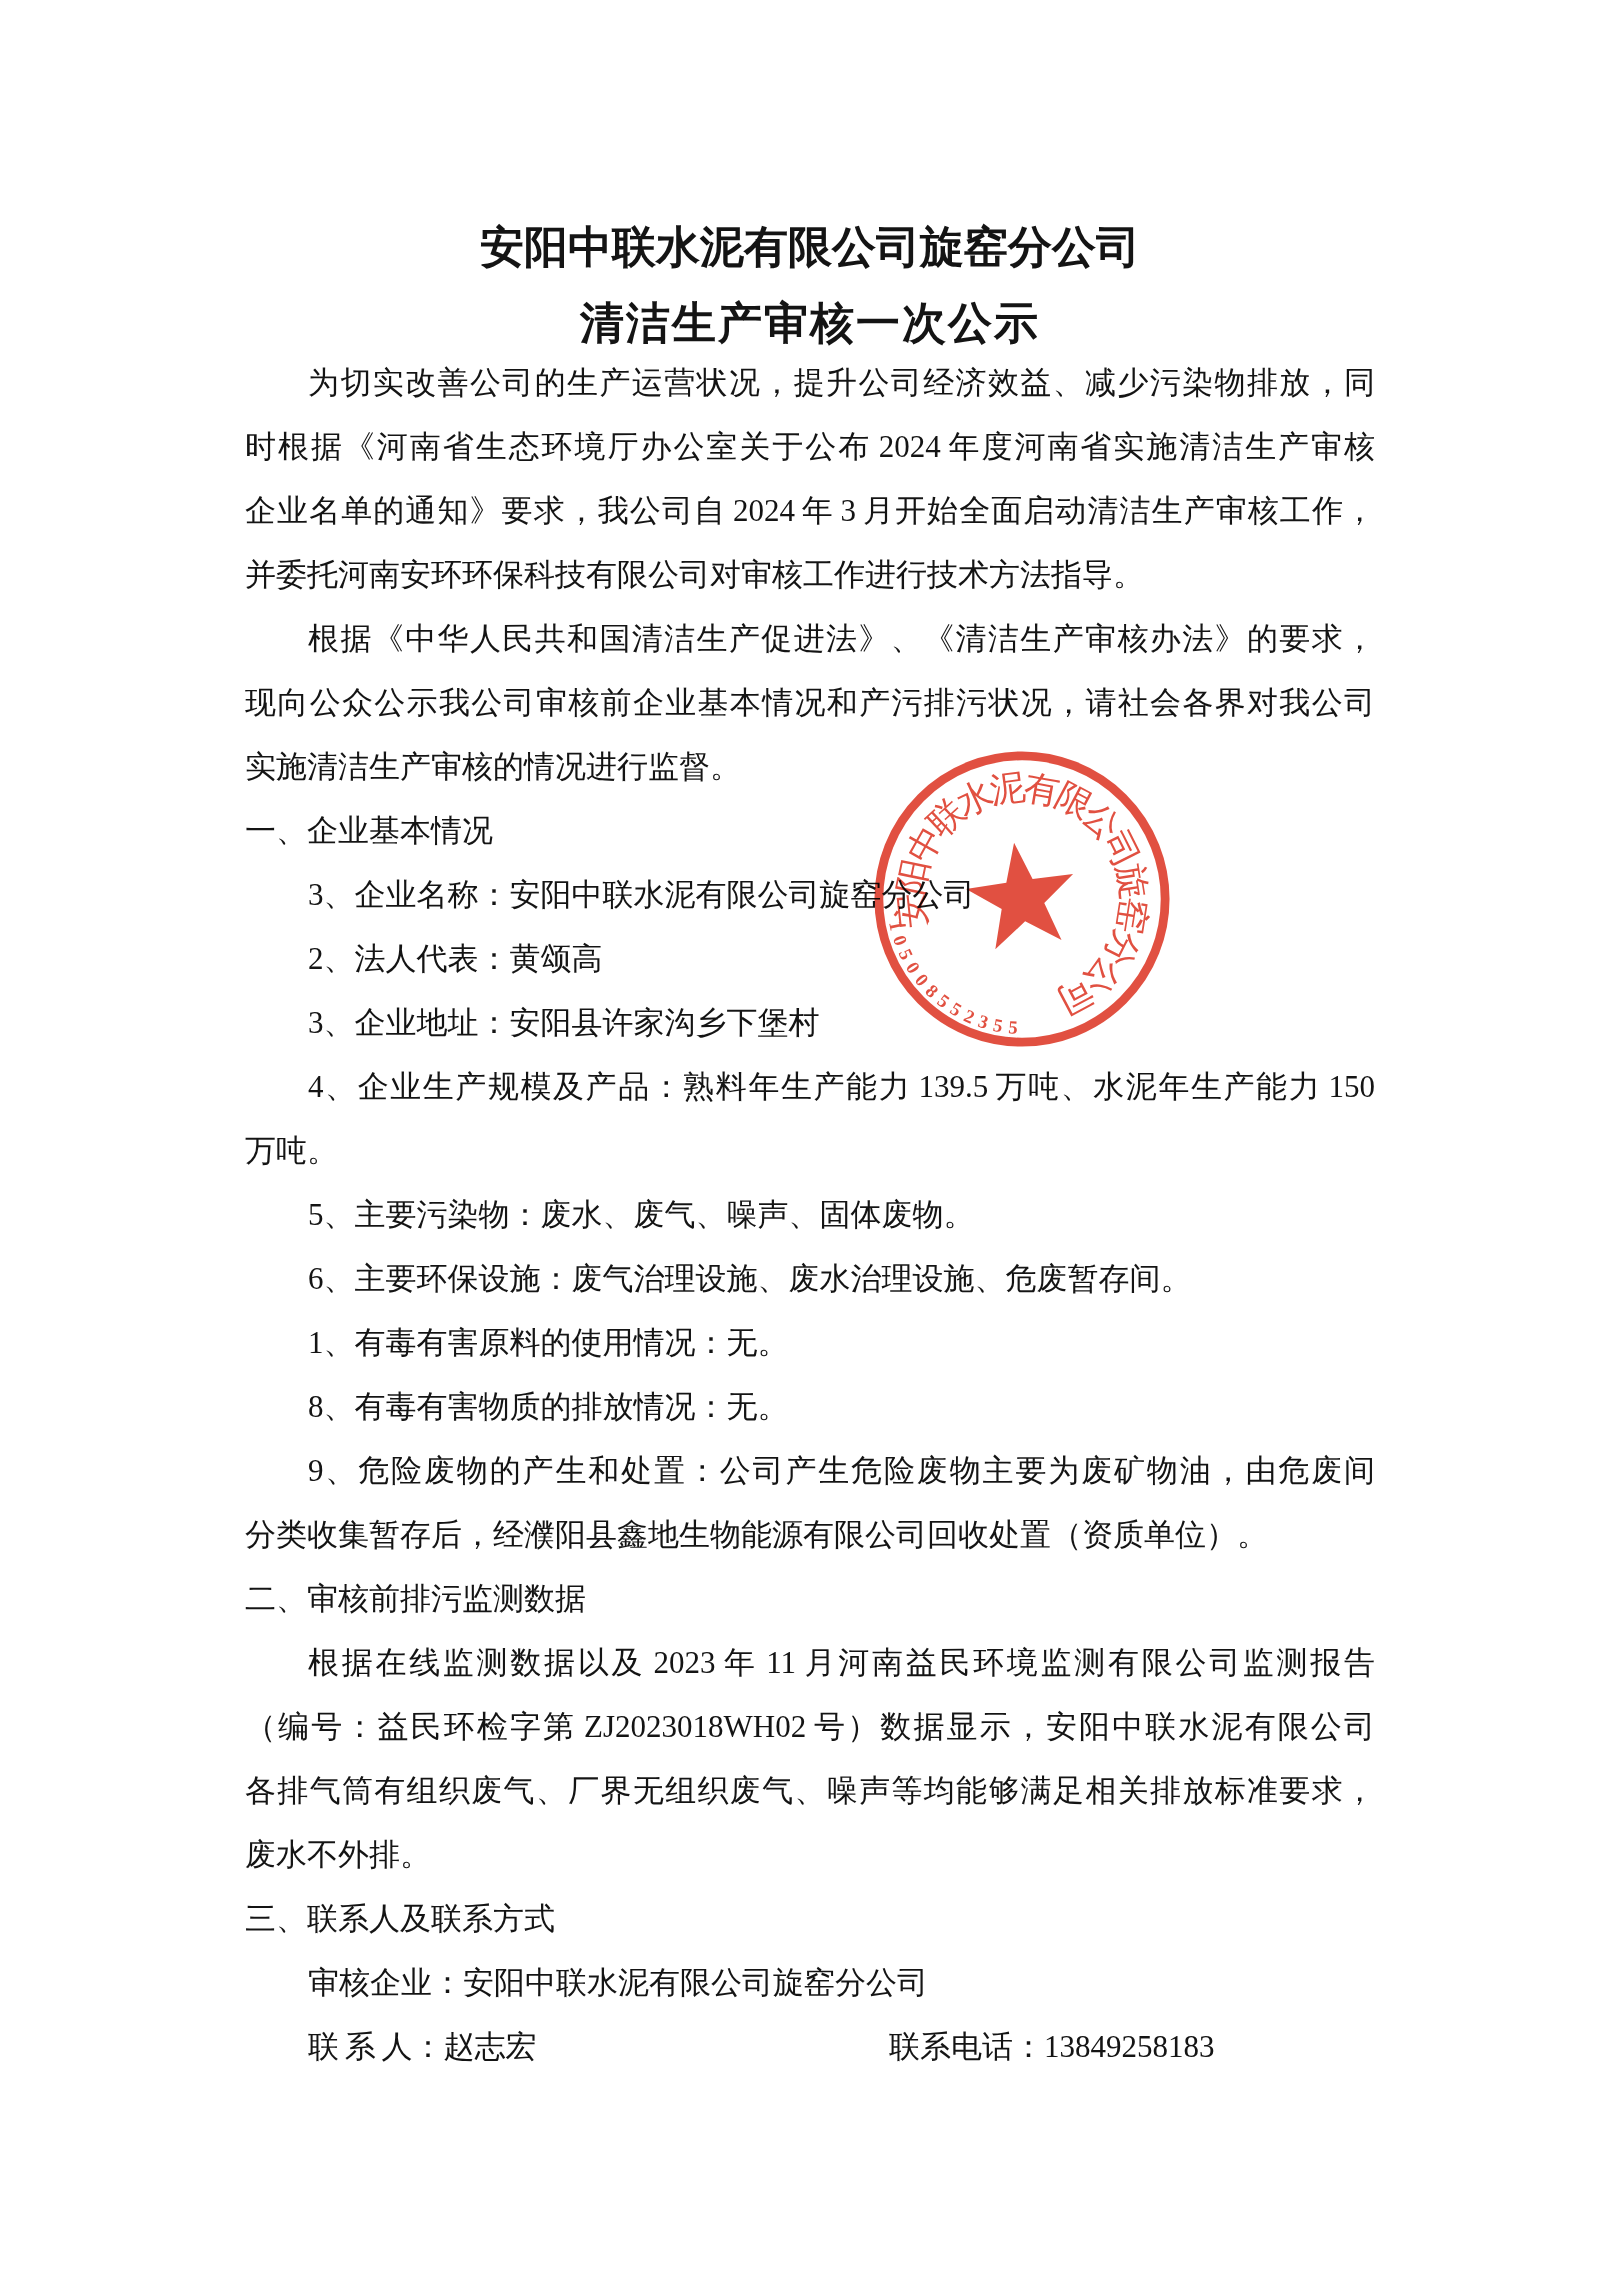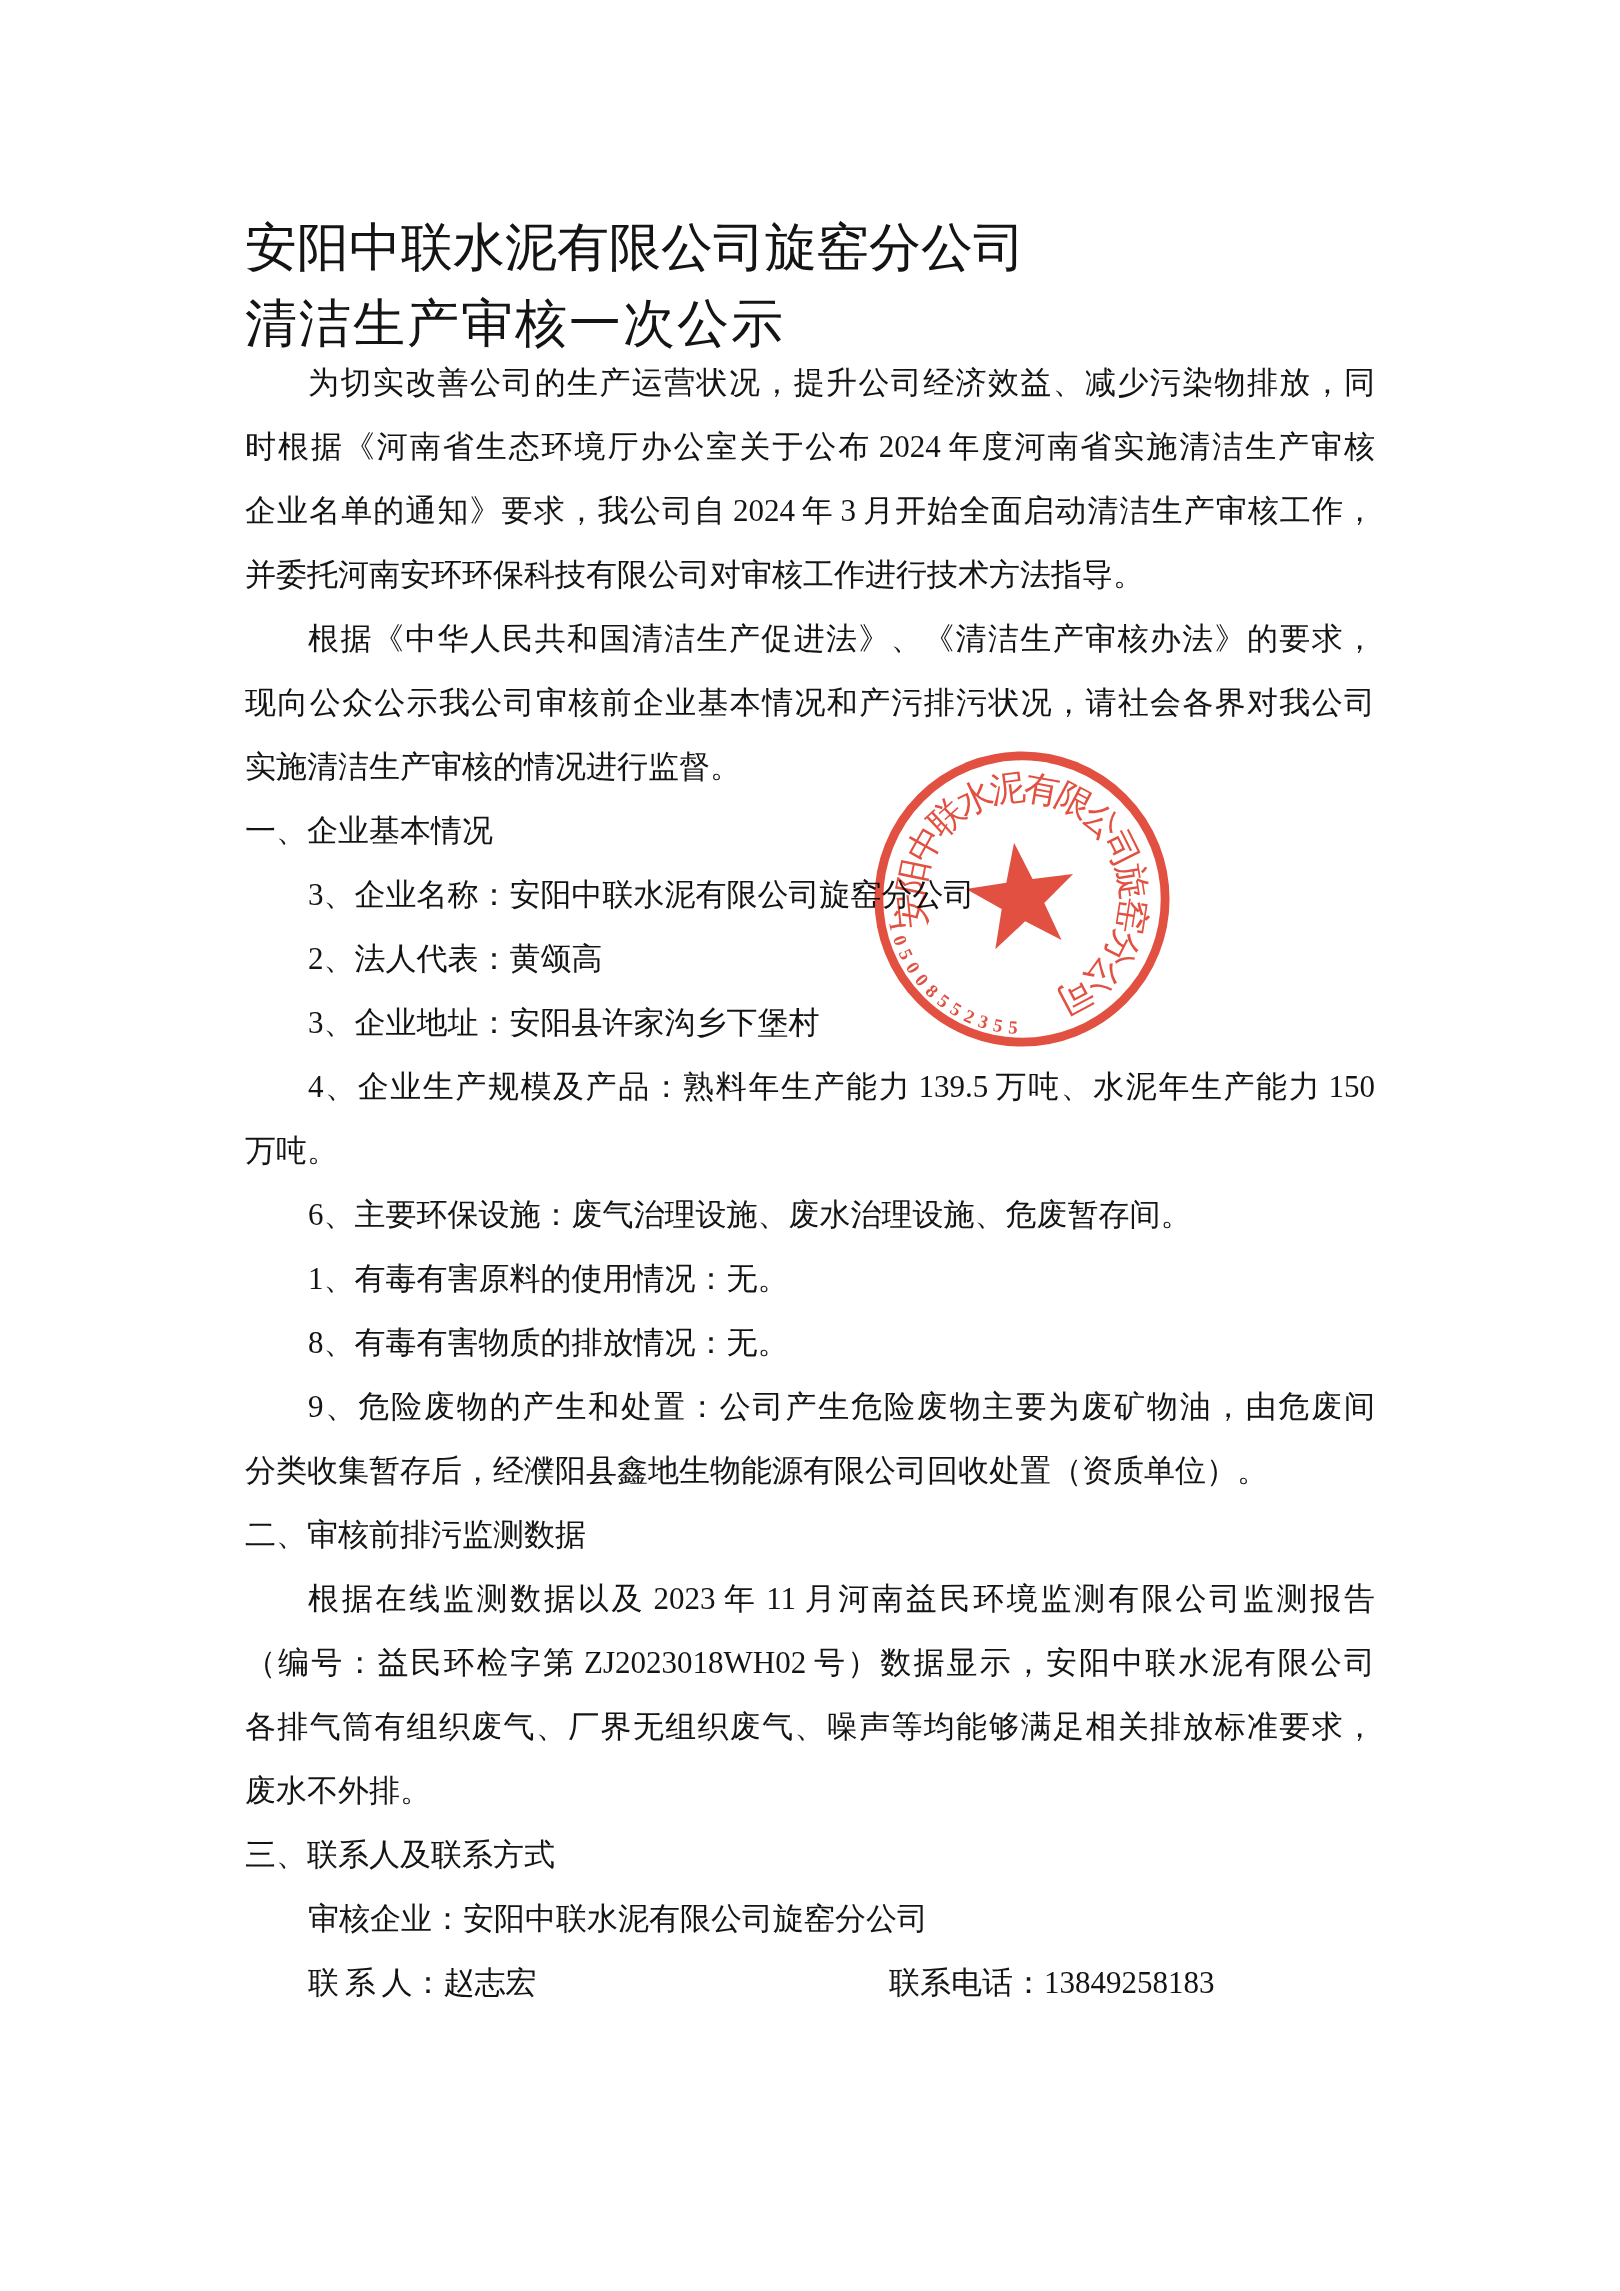--- a/index.html
+++ b/index.html
@@ -7,22 +7,22 @@
     position:relative;
     width:1620px;height:2292px;
     margin:0 auto;
     background:#ffffff;
     font-family:"Liberation Serif","DejaVu Serif",serif;
     color:#141414;
     overflow:hidden;
   }
   .doc-title{
     position:absolute;left:245px;width:1130px;
-    text-align:left;font-weight:normal;
-    font-size:52px;line-height:71px;
+    text-align:center;font-weight:bold;
+    font-size:44px;line-height:71px;
     white-space:nowrap;
   }
   #title1{top:212px;}
   #title2{top:288px;letter-spacing:2px;}
   .body-lines{
     position:absolute;left:245px;top:351px;width:1130px;
   }
   .line{
     height:64px;line-height:64px;
     font-size:31px;
@@ -60,20 +60,21 @@
       <div class="line">并委托河南安环环保科技有限公司对审核工作进行技术方法指导。</div>
       <div class="line indent justify">根据《中华人民共和国清洁生产促进法》、《清洁生产审核办法》的要求，</div>
       <div class="line justify">现向公众公示我公司审核前企业基本情况和产污排污状况，请社会各界对我公司</div>
       <div class="line">实施清洁生产审核的情况进行监督。</div>
       <div class="line">一、企业基本情况</div>
       <div class="line indent">3、企业名称：安阳中联水泥有限公司旋窑分公司</div>
       <div class="line indent">2、法人代表：黄颂高</div>
       <div class="line indent">3、企业地址：安阳县许家沟乡下堡村</div>
       <div class="line indent justify">4、企业生产规模及产品：熟料年生产能力 139.5 万吨、水泥年生产能力 150</div>
       <div class="line">万吨。</div>
+      <div class="line indent">5、主要污染物：废水、废气、噪声、固体废物。</div>
       <div class="line indent">6、主要环保设施：废气治理设施、废水治理设施、危废暂存间。</div>
       <div class="line indent">1、有毒有害原料的使用情况：无。</div>
       <div class="line indent">8、有毒有害物质的排放情况：无。</div>
       <div class="line indent justify">9、危险废物的产生和处置：公司产生危险废物主要为废矿物油，由危废间</div>
       <div class="line">分类收集暂存后，经濮阳县鑫地生物能源有限公司回收处置（资质单位）。</div>
       <div class="line">二、审核前排污监测数据</div>
       <div class="line indent justify">根据在线监测数据以及 2023 年 11 月河南益民环境监测有限公司监测报告</div>
       <div class="line justify">（编号：益民环检字第 ZJ2023018WH02 号）数据显示，安阳中联水泥有限公司</div>
       <div class="line justify">各排气筒有组织废气、厂界无组织废气、噪声等均能够满足相关排放标准要求，</div>
       <div class="line">废水不外排。</div>

